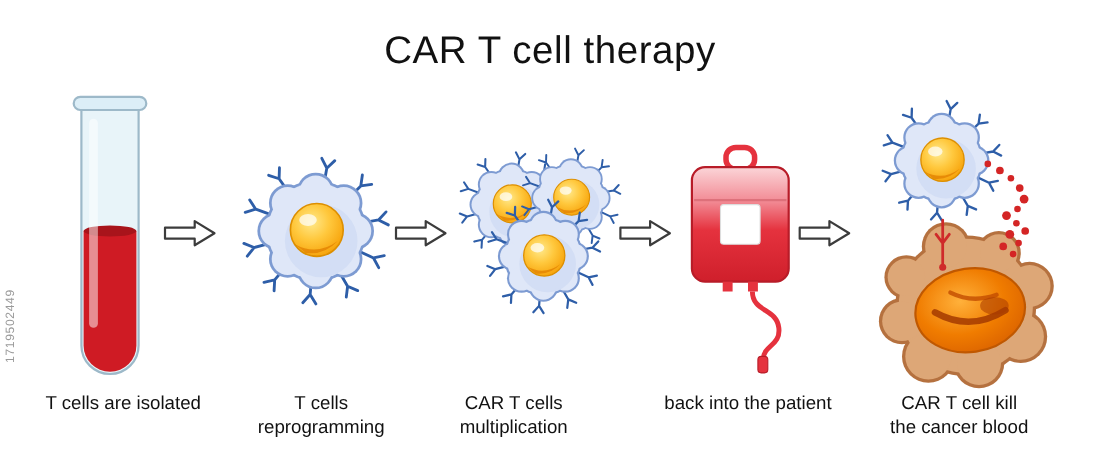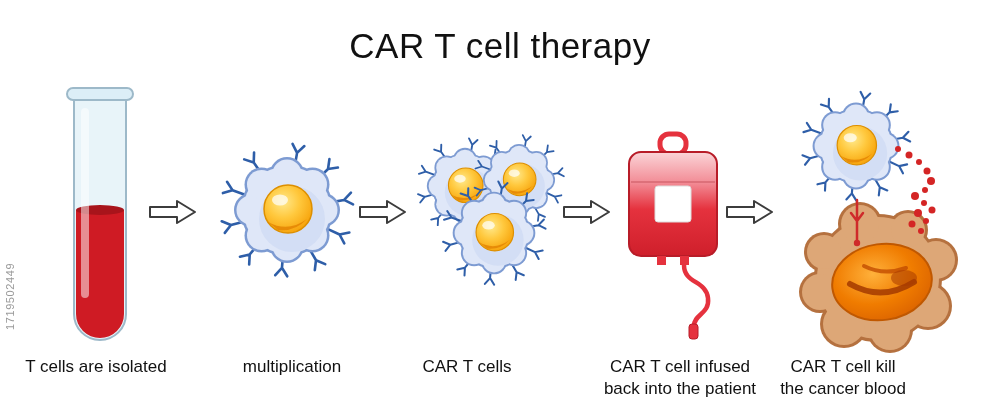--- a/index.html
+++ b/index.html
@@ -193,32 +193,33 @@
           <circle cx="918" cy="213" r="4"></circle>
         <circle cx="926" cy="221" r="3"></circle>
           <circle cx="912" cy="224" r="3.5"></circle>
         <circle cx="921" cy="231" r="3"></circle>
       </g>
     </g>
   </svg>
 
   <div id="title" class="txt">CAR T cell therapy</div>
 
-  <div class="txt step-label" style="left:0px">
+  <div class="txt step-label" style="left:16px">
     <span>T cells are isolated</span>
   </div>
   <div class="txt step-label" style="left:196px">
-    <span>multiplication</span>
+    <span>T cells</span>
+    <span>reprogramming</span>
   </div>
   <div class="txt step-label" style="left:371px">
     <span>CAR T cells</span>
+    <span>multiplication</span>
   </div>
   <div class="txt step-label" style="left:584px">
-    <span>CAR T cell infused</span>
     <span>back into the patient</span>
   </div>
-  <div class="txt step-label" style="left:747px">
+  <div class="txt step-label" style="left:776px">
     <span>CAR T cell kill</span>
     <span>the cancer blood</span>
   </div>
 
   <div id="watermark" class="txt">1719502449</div>
 </div>
 
 </body></html>

